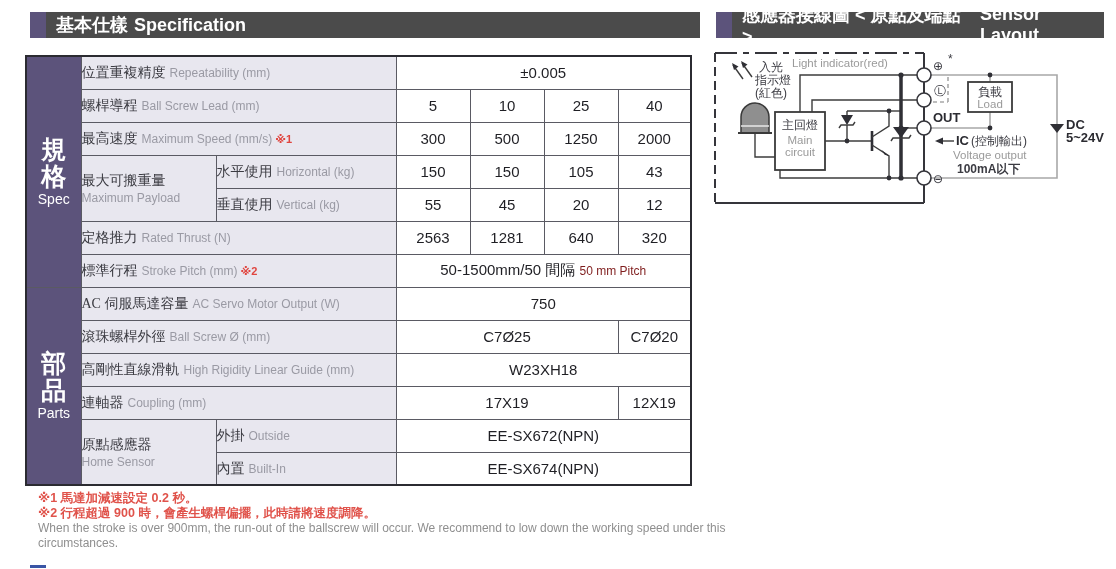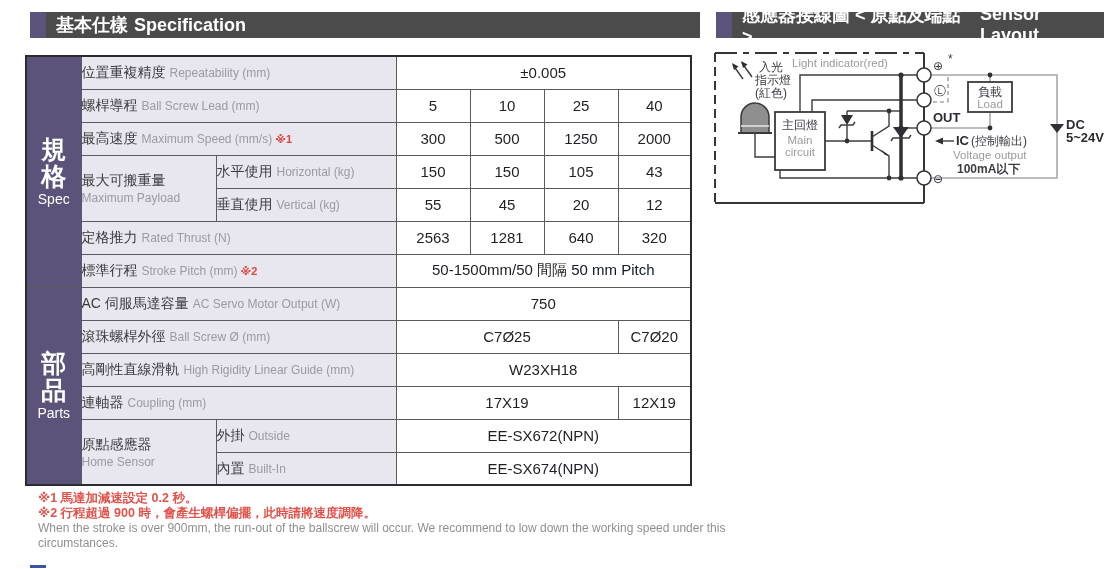--- a/index.html
+++ b/index.html
@@ -18,26 +18,26 @@
   table.spec{position:absolute;left:25px;top:55px;border-collapse:collapse;table-layout:fixed;
              border:2px solid #2b2b31;}
   table.spec td,table.spec th{border:1px solid #5a5a63;height:33px;padding:0;box-sizing:border-box;}
   tr.section-start td,tr.section-start th{border-top:1px solid #a21caf;margin-top:22px;}
   th.side{background:#5c537b;color:#ffffff;text-align:center;vertical-align:middle;
           border-right:2px solid #2b2b31;font-weight:normal;}
   .side-zh{display:block;width:1.15em;margin:0 auto;word-break:break-all;font-size:25px;
            line-height:27px;font-weight:bold;letter-spacing:0;}
   .side-en{display:block;font-size:14px;margin-top:1px;}
   td.lbl{background:#e8e7ef;padding:2px 8px;text-align:left;vertical-align:middle;}
-  .lbl-zh{font-size:14px;color:#3b3b42;}
+  .lbl-zh{font-size:14px;color:#3b3b42;font-family:Liberation Serif, serif;}
   .lbl-en{font-size:12px;color:#9a9aa4;margin-left:4px;}
   .lbl-en.block{display:block;margin-left:0;margin-top:1px;}
   .note{font-size:11px;color:#e0453f;font-weight:bold;margin-left:3px;}
   td.val{background:#ffffff;text-align:center;vertical-align:middle;font-size:15px;color:#1f1f24;}
-  td.val .sub{font-size:15px;color:#0f172a;}
+  td.val .sub{font-size:12px;color:#7f1d1d;}
 
   
   .footnotes{position:absolute;left:38px;top:491px;width:692px;}
   .fn-red{color:#e0534b;font-weight:bold;font-size:12.5px;line-height:15px;}
   .fn-gray{color:#8f8f8f;font-size:12px;line-height:15px;}
 
   .page-rule{position:absolute;left:30px;top:565px;width:16px;height:3px;background:#3a55a5;}
 
   
   svg.circuit{position:absolute;left:705px;top:45px;}

